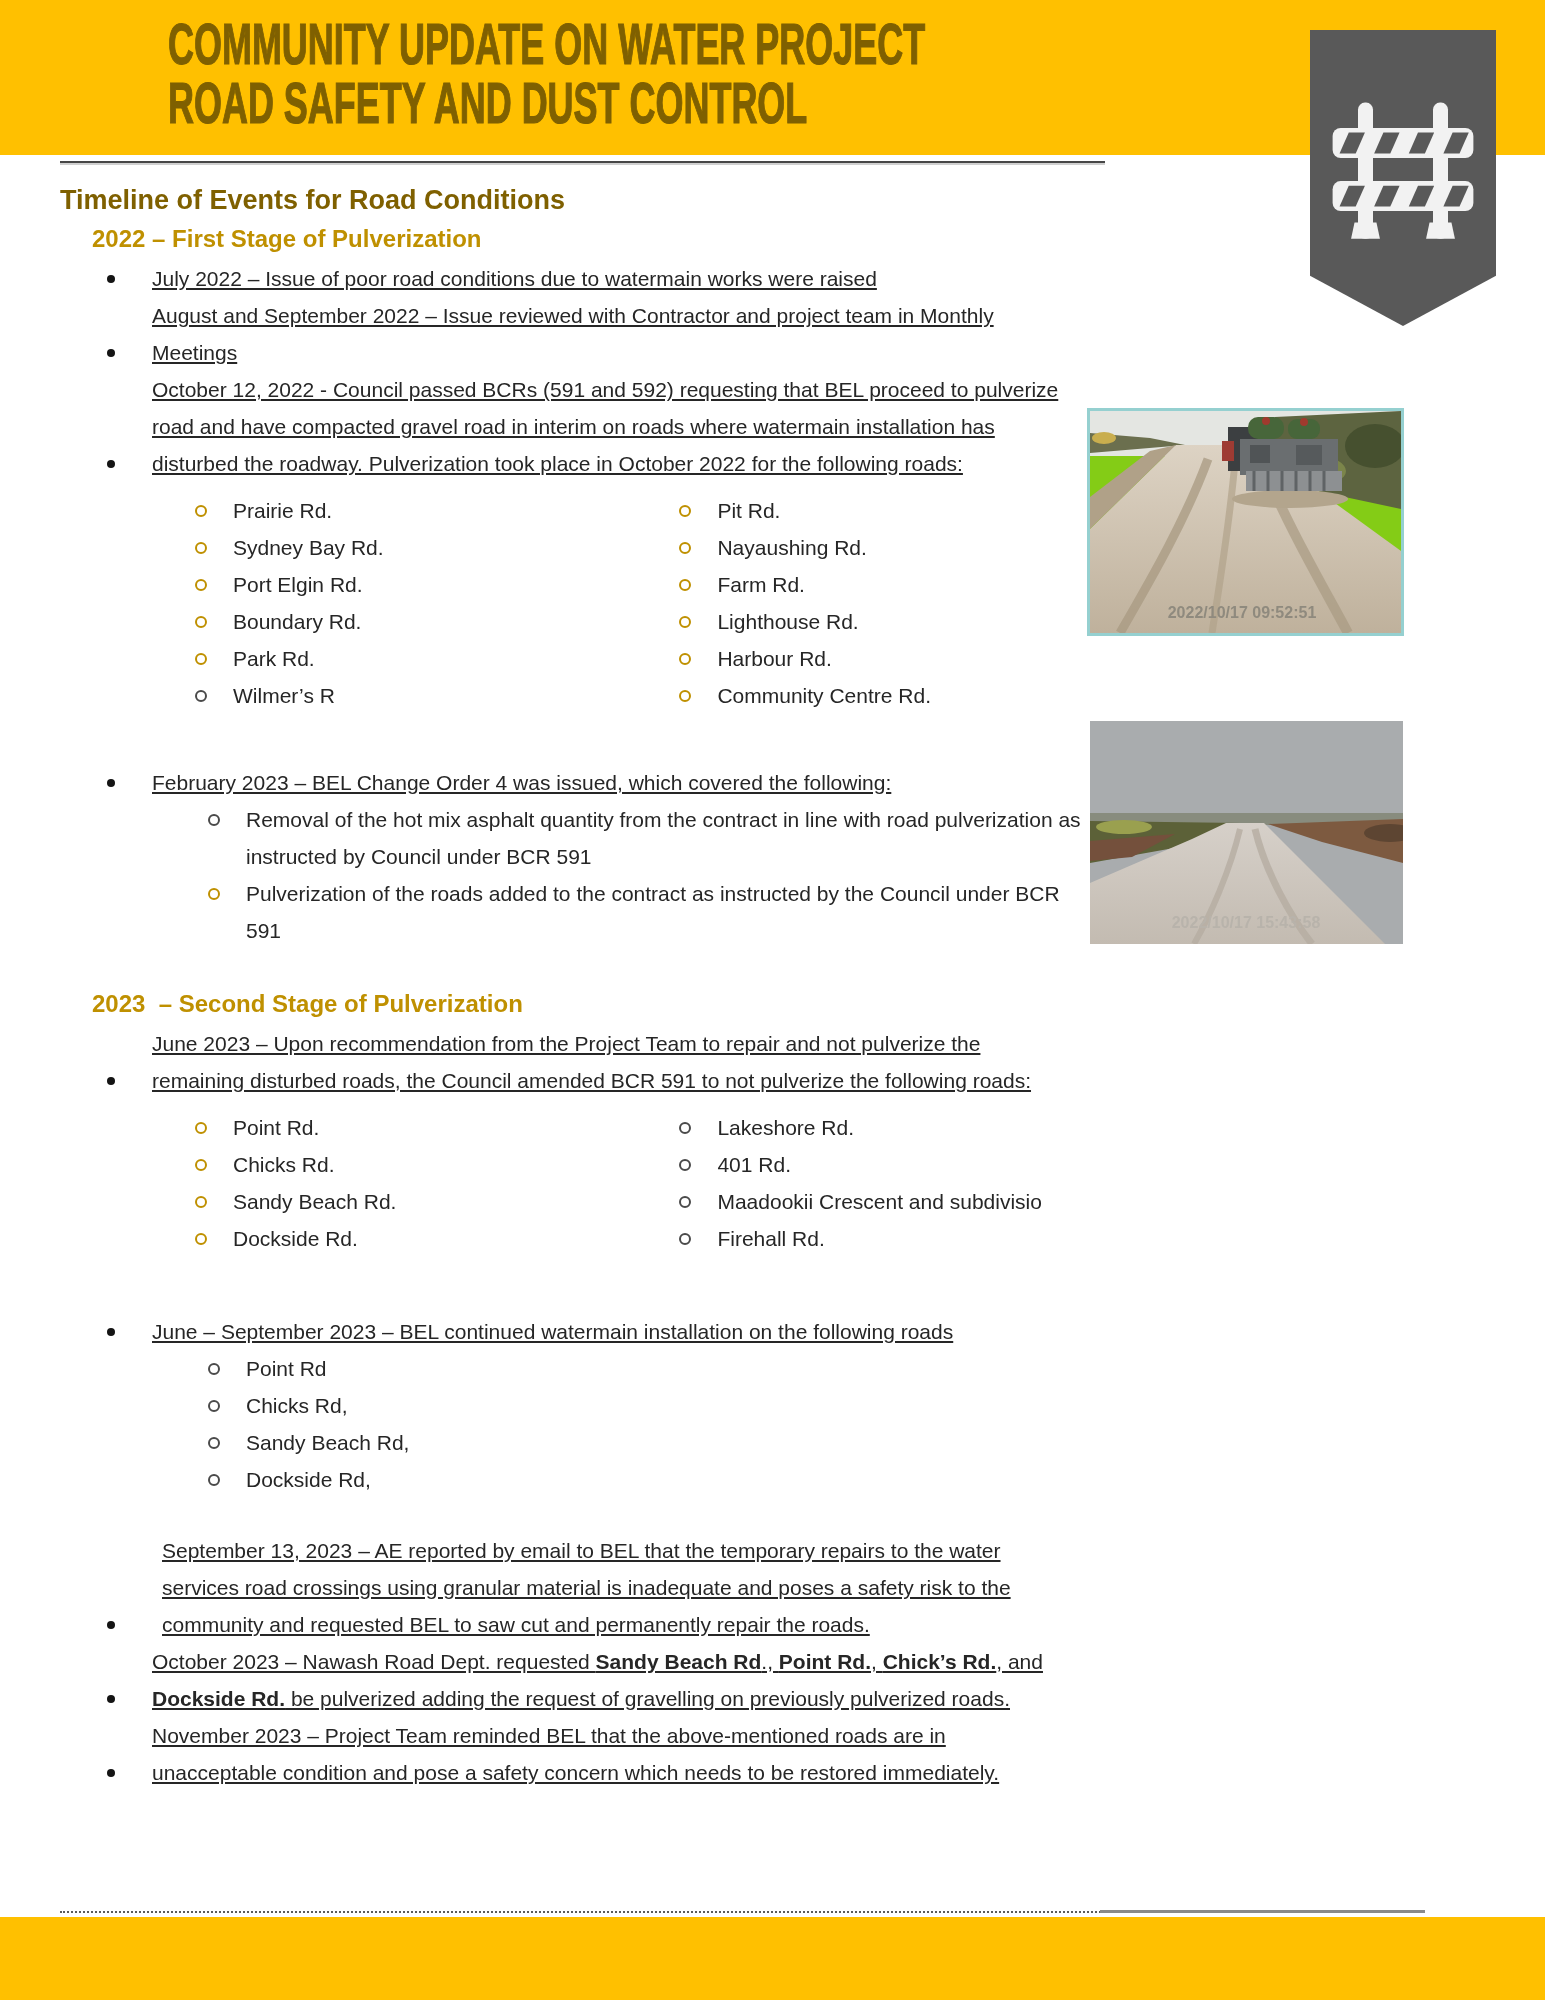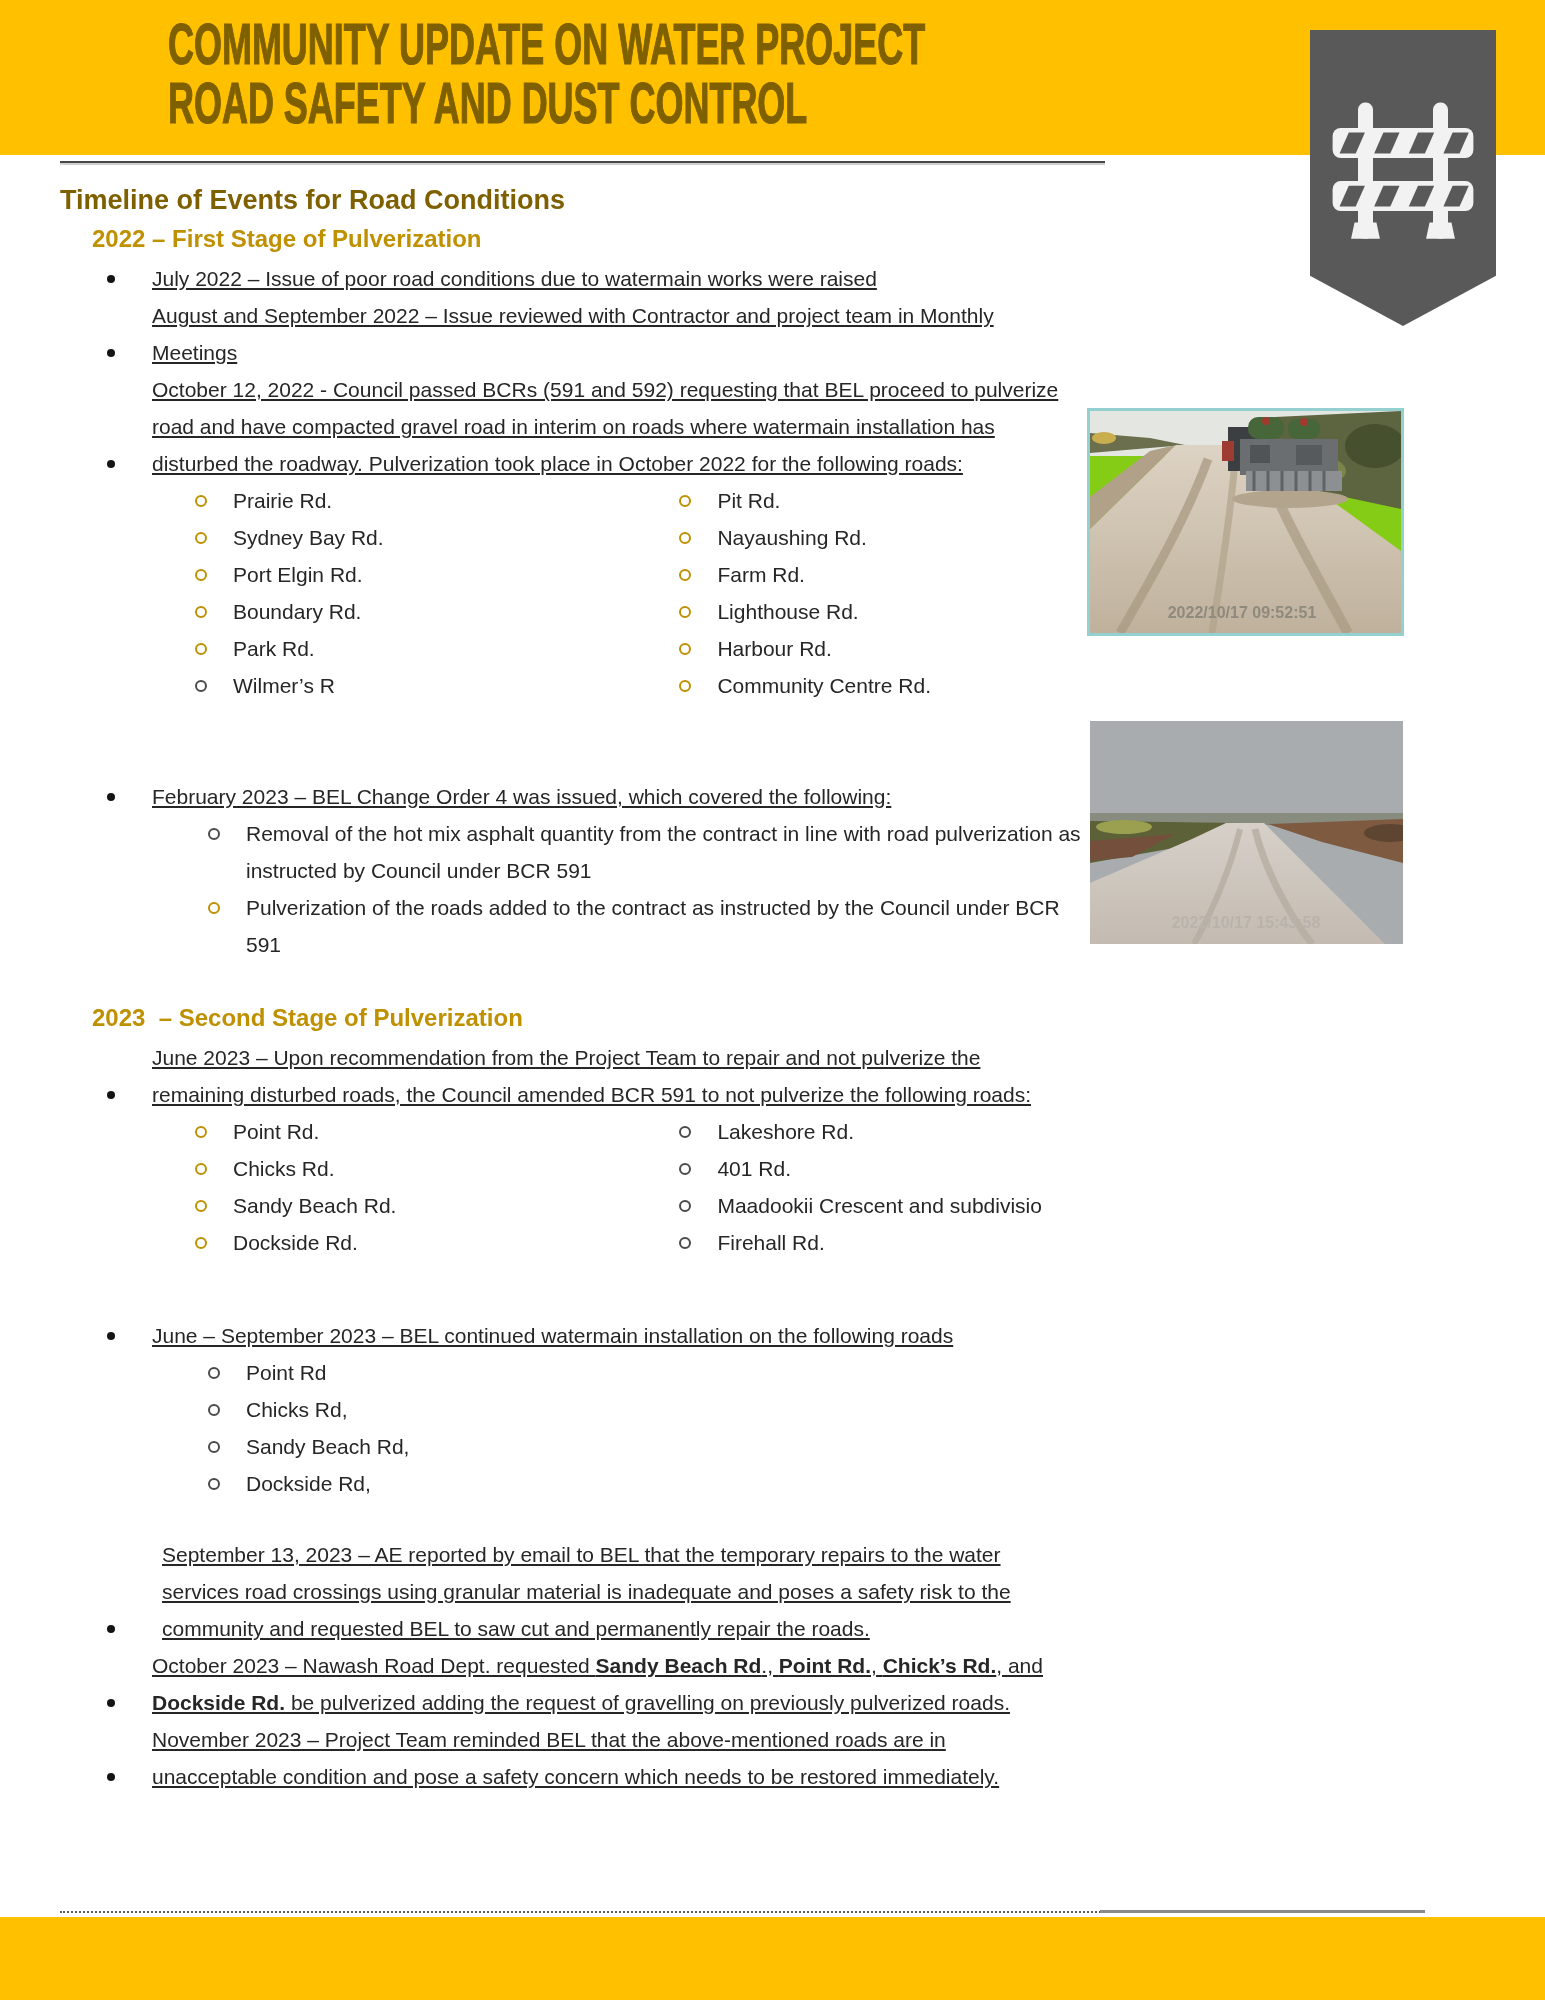--- a/index.html
+++ b/index.html
@@ -24,28 +24,28 @@
   }
   .badge svg{position:absolute;left:18px;top:68px;}
   
   .content{position:absolute;left:60px;top:184px;width:1052px;font-size:21px;line-height:37px;}
   .h-timeline{font-size:27px;line-height:32px;color:#7F6000;margin:0;font-weight:700;}
   .h-stage{font-size:24px;line-height:30px;color:#BF9000;margin:8px 0 0 32px;font-weight:700;white-space:pre-wrap;}
   .b1{display:flex;padding-left:45px;align-items:flex-end;text-decoration:underline;}
   .b1 .dot{flex:0 0 47px;position:relative;height:37px;}
   .b1 .dot::before{content:"";position:absolute;left:2px;top:15px;width:8px;height:8px;border-radius:50%;background:#141414;}
   .b1 .txt{max-width:912px;}
-  .mt6{margin-top:6px;} .mt34{margin-top:34px;gap:10px;} .mt36{margin-top:56px;} .mt40{margin-top:40px;} .mt50{margin-top:74px;}
+  .mt6{margin-top:6px;} .mt34{margin-top:34px;gap:10px;} .mt36{margin-top:56px;} .mt40{margin-top:40px;} .mt50{margin-top:50px;}
   
   .mk{flex:0 0 40px;position:relative;height:37px;}
   .mk::after{content:"";position:absolute;left:2px;top:13px;width:8px;height:8px;border-radius:50%;border:2px solid #BF9000;background:transparent;}
   .mk.gold::after{border-color:#BF9000;}
   .mk.dark::after{border-color:#4a4a4a;}
   
-  .roads{display:flex;padding-left:133px;margin-top:0;}
+  .roads{display:flex;padding-left:133px;margin-top:10px;}
   .roads .c1{width:515px;}
   .roads .c2{width:462px;overflow:hidden;}
   .ritem{display:flex;align-items:flex-start;height:37px;white-space:nowrap;}
   
   .subs{padding-left:146px;}
   .sitem{display:flex;align-items:flex-start;}
   .sitem .txt{max-width:845px;}
   
   .photo1{position:absolute;left:1087px;top:408px;width:311px;height:222px;border:3px solid #95d0d0;background:#84cc16;z-index:1;}
   .photo2{position:absolute;left:1090px;top:721px;width:313px;height:223px;background:#a9acae;z-index:1;}

